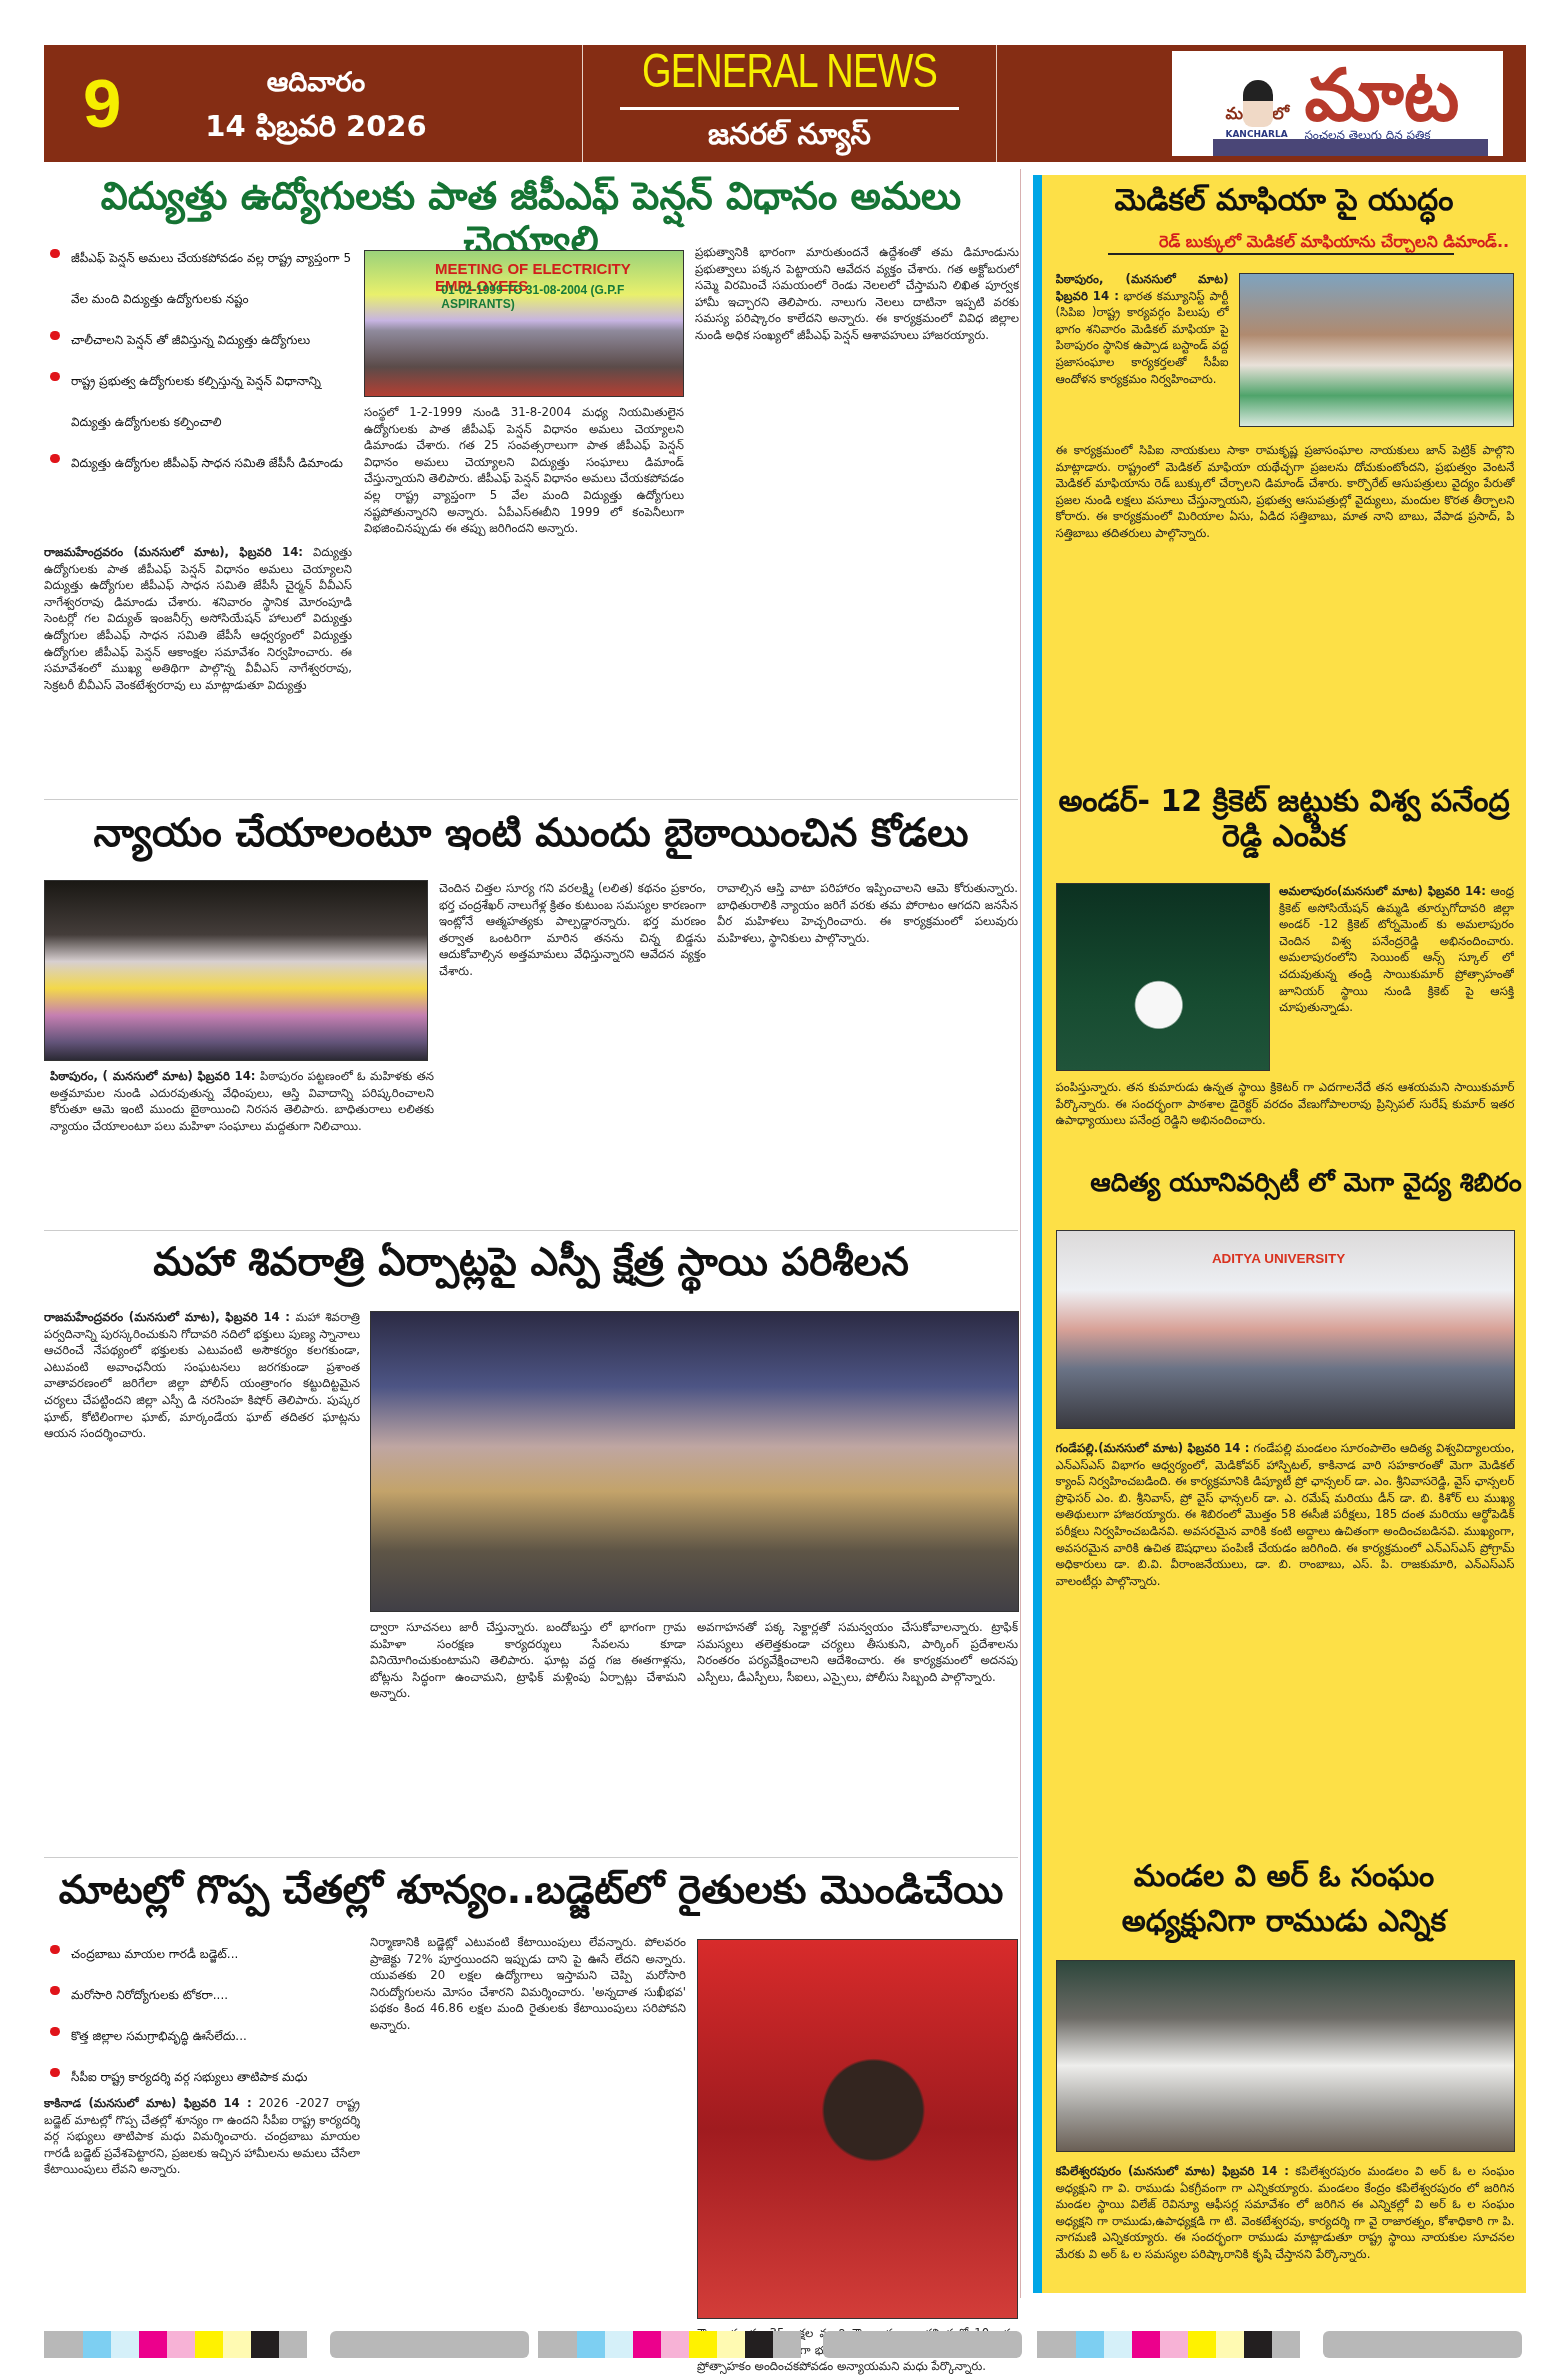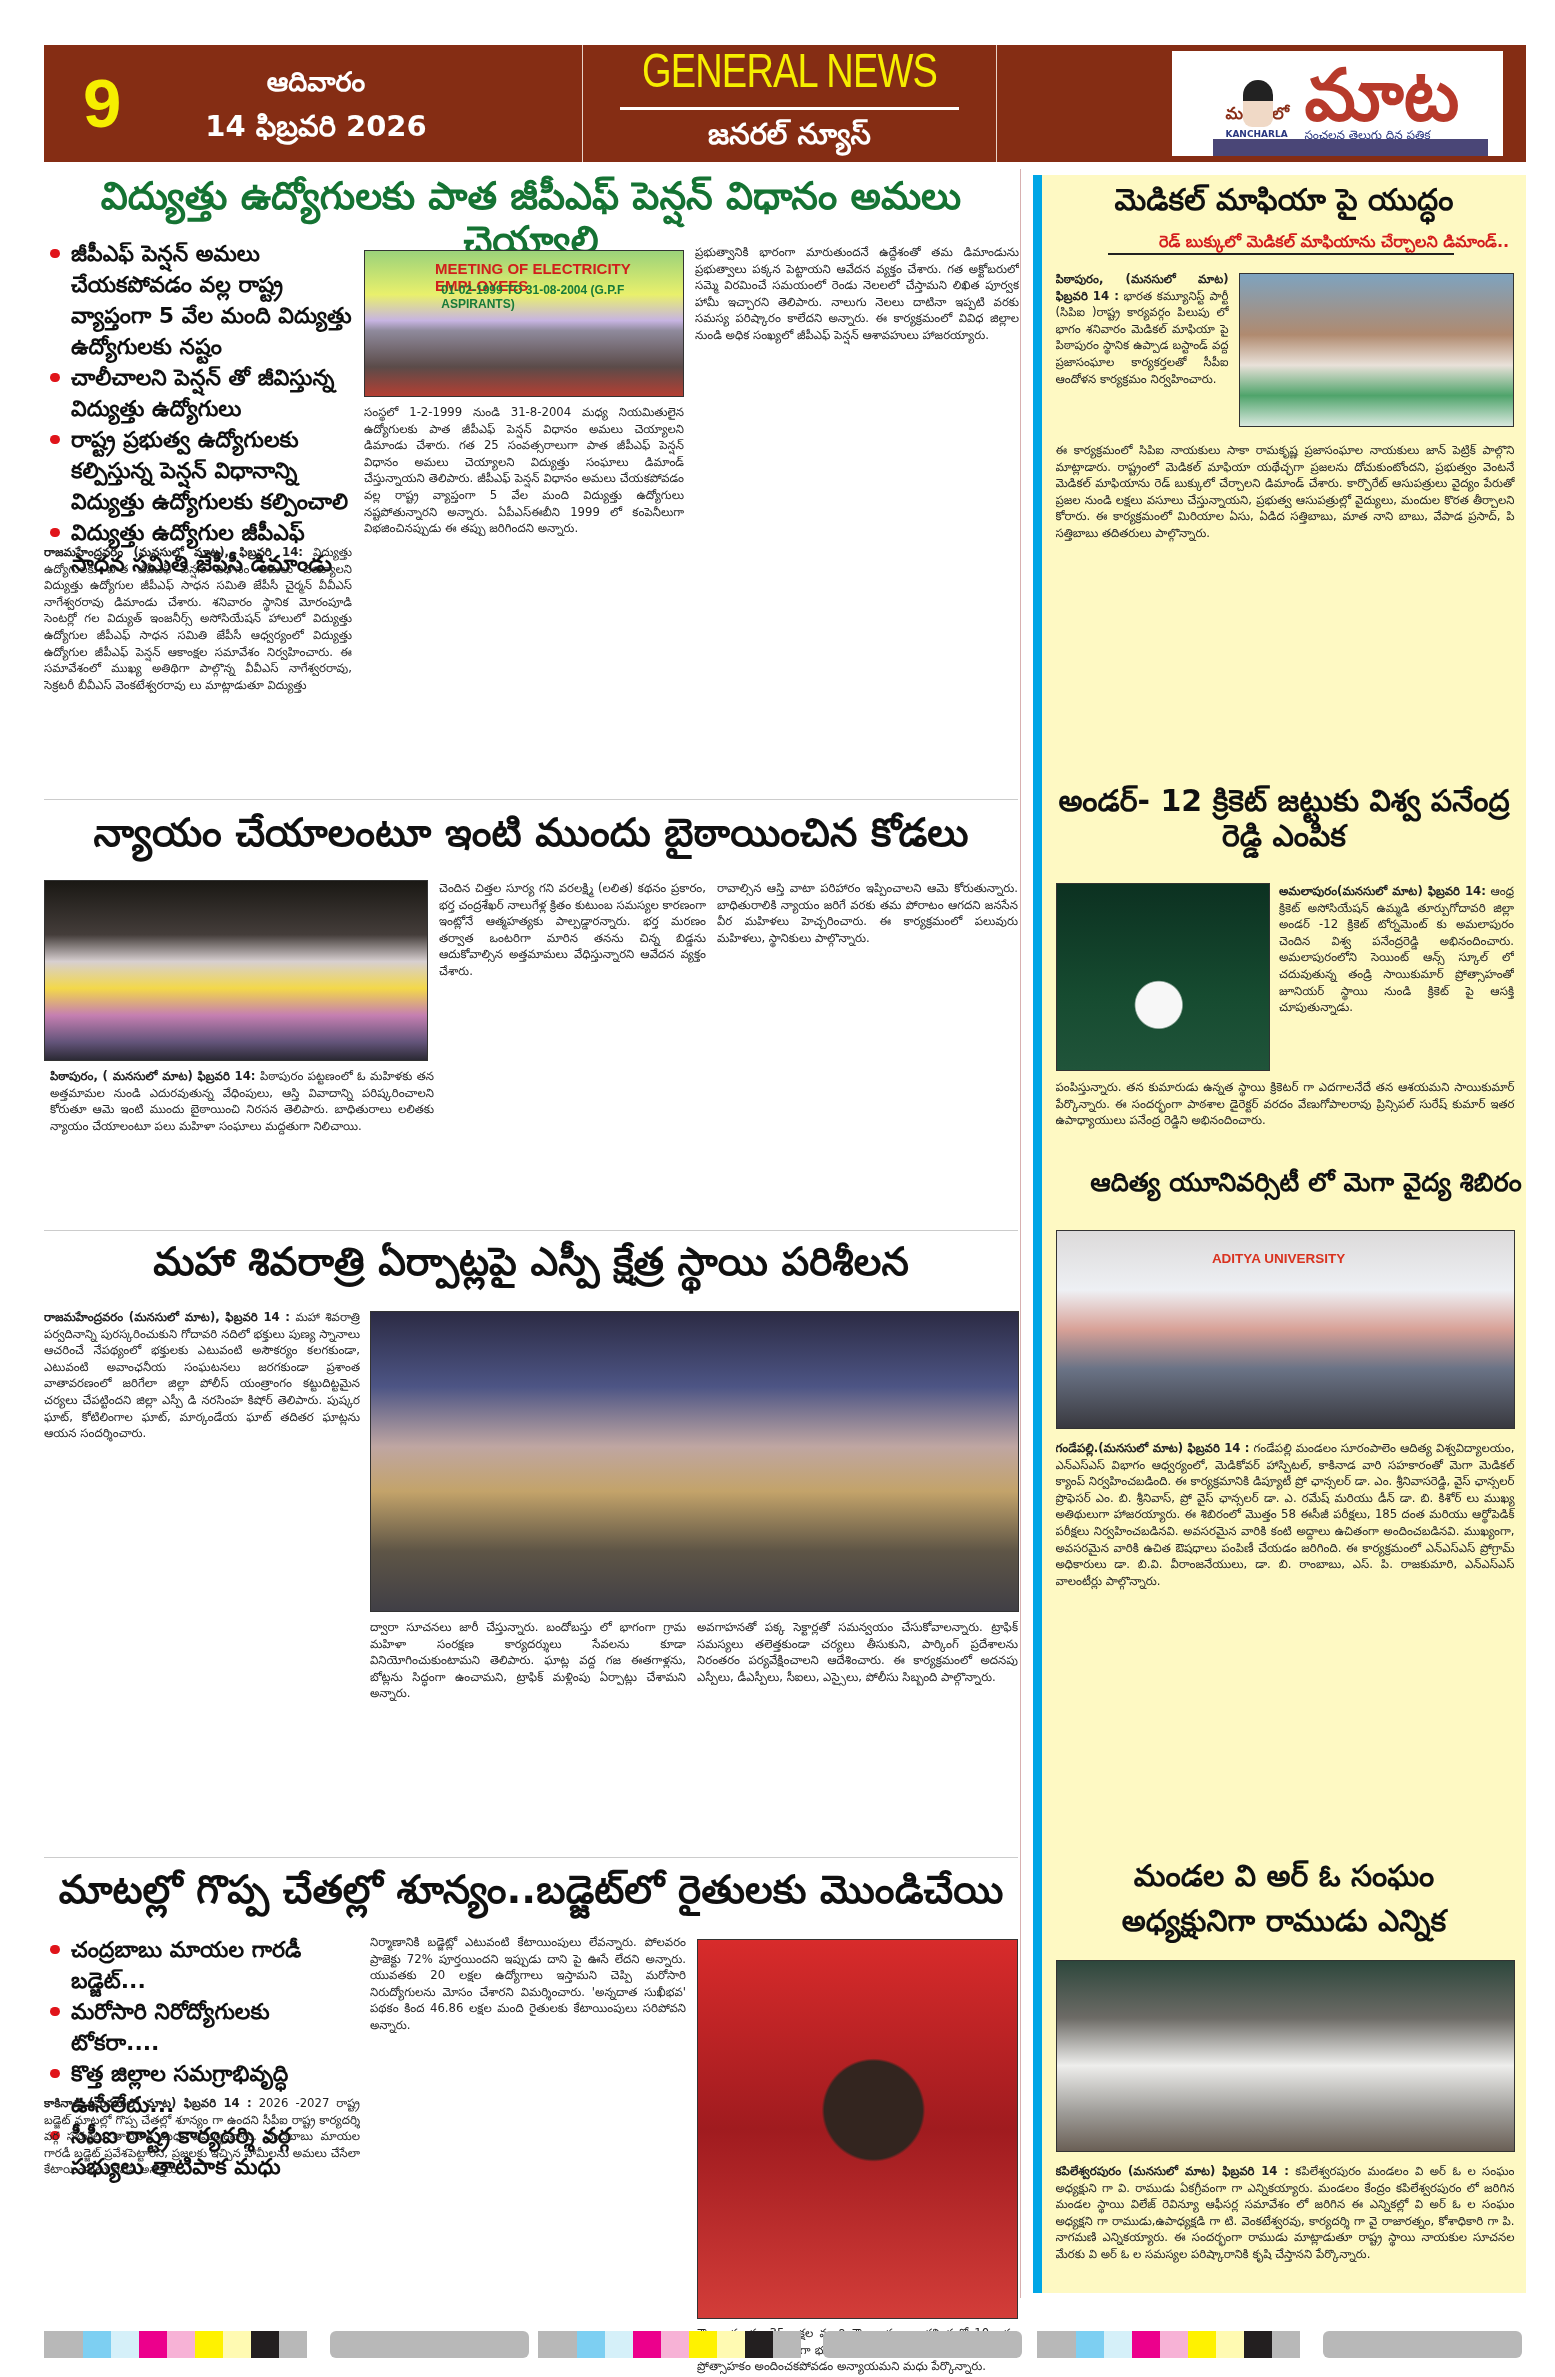--- a/index.html
+++ b/index.html
@@ -23,31 +23,31 @@
   .logo-small { position: absolute; left: 53px; top: 4.5px; font-size: 16.6px; font-weight: bold; color: #8a2f18; margin-top: 48px; }
   .logo-face { position: absolute; left: 71px; top: 29px; width: 30px; height: 47px; border-radius: 15px 15px 9px 9px; background: linear-gradient(#222 0 45%, #f0d9c6 45%); }
   .logo-big { position: absolute; left: 132px; top: 3px; font-size: 72px; font-weight: bold; color: #b73a2b; line-height: 83px; }
   .logo-brand { position: absolute; left: 53px; top: 78px; font-size: 9px; font-weight: bold; color: #2a3780; }
   .logo-tag { position: absolute; left: 132px; top: 77px; font-size: 12px; color: #2a3780; }
   .logo-bar { position: absolute; left: 41px; bottom: 0; width: 275px; height: 16.6px; background: #4a4677; }
 
   
   .left { position: absolute; left: 44px; top: 169px; width: 974px; }
   .vrule { position: absolute; left: 1020px; top: 169px; width: 0.8px; height: 2129px; background: #d8b0b0; }
-  .right { position: absolute; left: 1033px; top: 175px; width: 493px; height: 2118px; background: #fef9c3; border-left: 9px solid #00a6e6; }
+  .right { position: absolute; left: 1033px; top: 175px; width: 493px; height: 2118px; background: #fde047; border-left: 9px solid #00a6e6; }
 
   .headline { font-weight: bold; text-align: center; line-height: 1.15; }
   .h-green { color: #157333; font-size: 38px; }
   .h-black { font-size: 39px; }
   .h-right { font-size: 30px; color: #111; }
   .sub-red { color: #d41d1d; font-size: 16px; font-weight: bold; text-align: center; margin-top: 6px; }
   .hr { height: 1.5px; background: #222; width: 346px; margin: 9px auto 0; }
 
   .bullets { list-style: none; }
-  .bullets li { position: relative; padding-left: 27px; font-weight: bold; font-size: 22px; line-height: 31px; }
+  .bullets li { position: relative; padding-left: 27px; font-weight: normal; font-size: 12px; line-height: 41px; }
   .bullets li::before { content: ""; position: absolute; left: 6px; top: 10.5px; width: 9.8px; height: 9.8px; border-radius: 50%; background: #e0141a; }
 
   .body-text { font-size: 11.7px; line-height: 16.6px; text-align: justify; color: #222; }
   .byline { font-weight: bold; }
   .col { position: absolute; overflow: hidden; }
 
   .photo { position: absolute; border: 0.8px solid #333; overflow: hidden; }
   .ph-meeting { background: linear-gradient(180deg, #9bd27a 0%, #e9f06c 30%, #c7b4e2 48%, #8f8a9c 55%, #5b4b49 80%, #b43f33 100%); }
   .ph-banner-t { position: absolute; left: 22%; top: 6%; color: #d0201b; font-weight: bold; font-size: 15px; font-family: "Liberation Sans", sans-serif; }
   .ph-banner-d { position: absolute; left: 24%; top: 22%; color: #177a3a; font-weight: bold; font-size: 12px; font-family: "Liberation Sans", sans-serif; }

